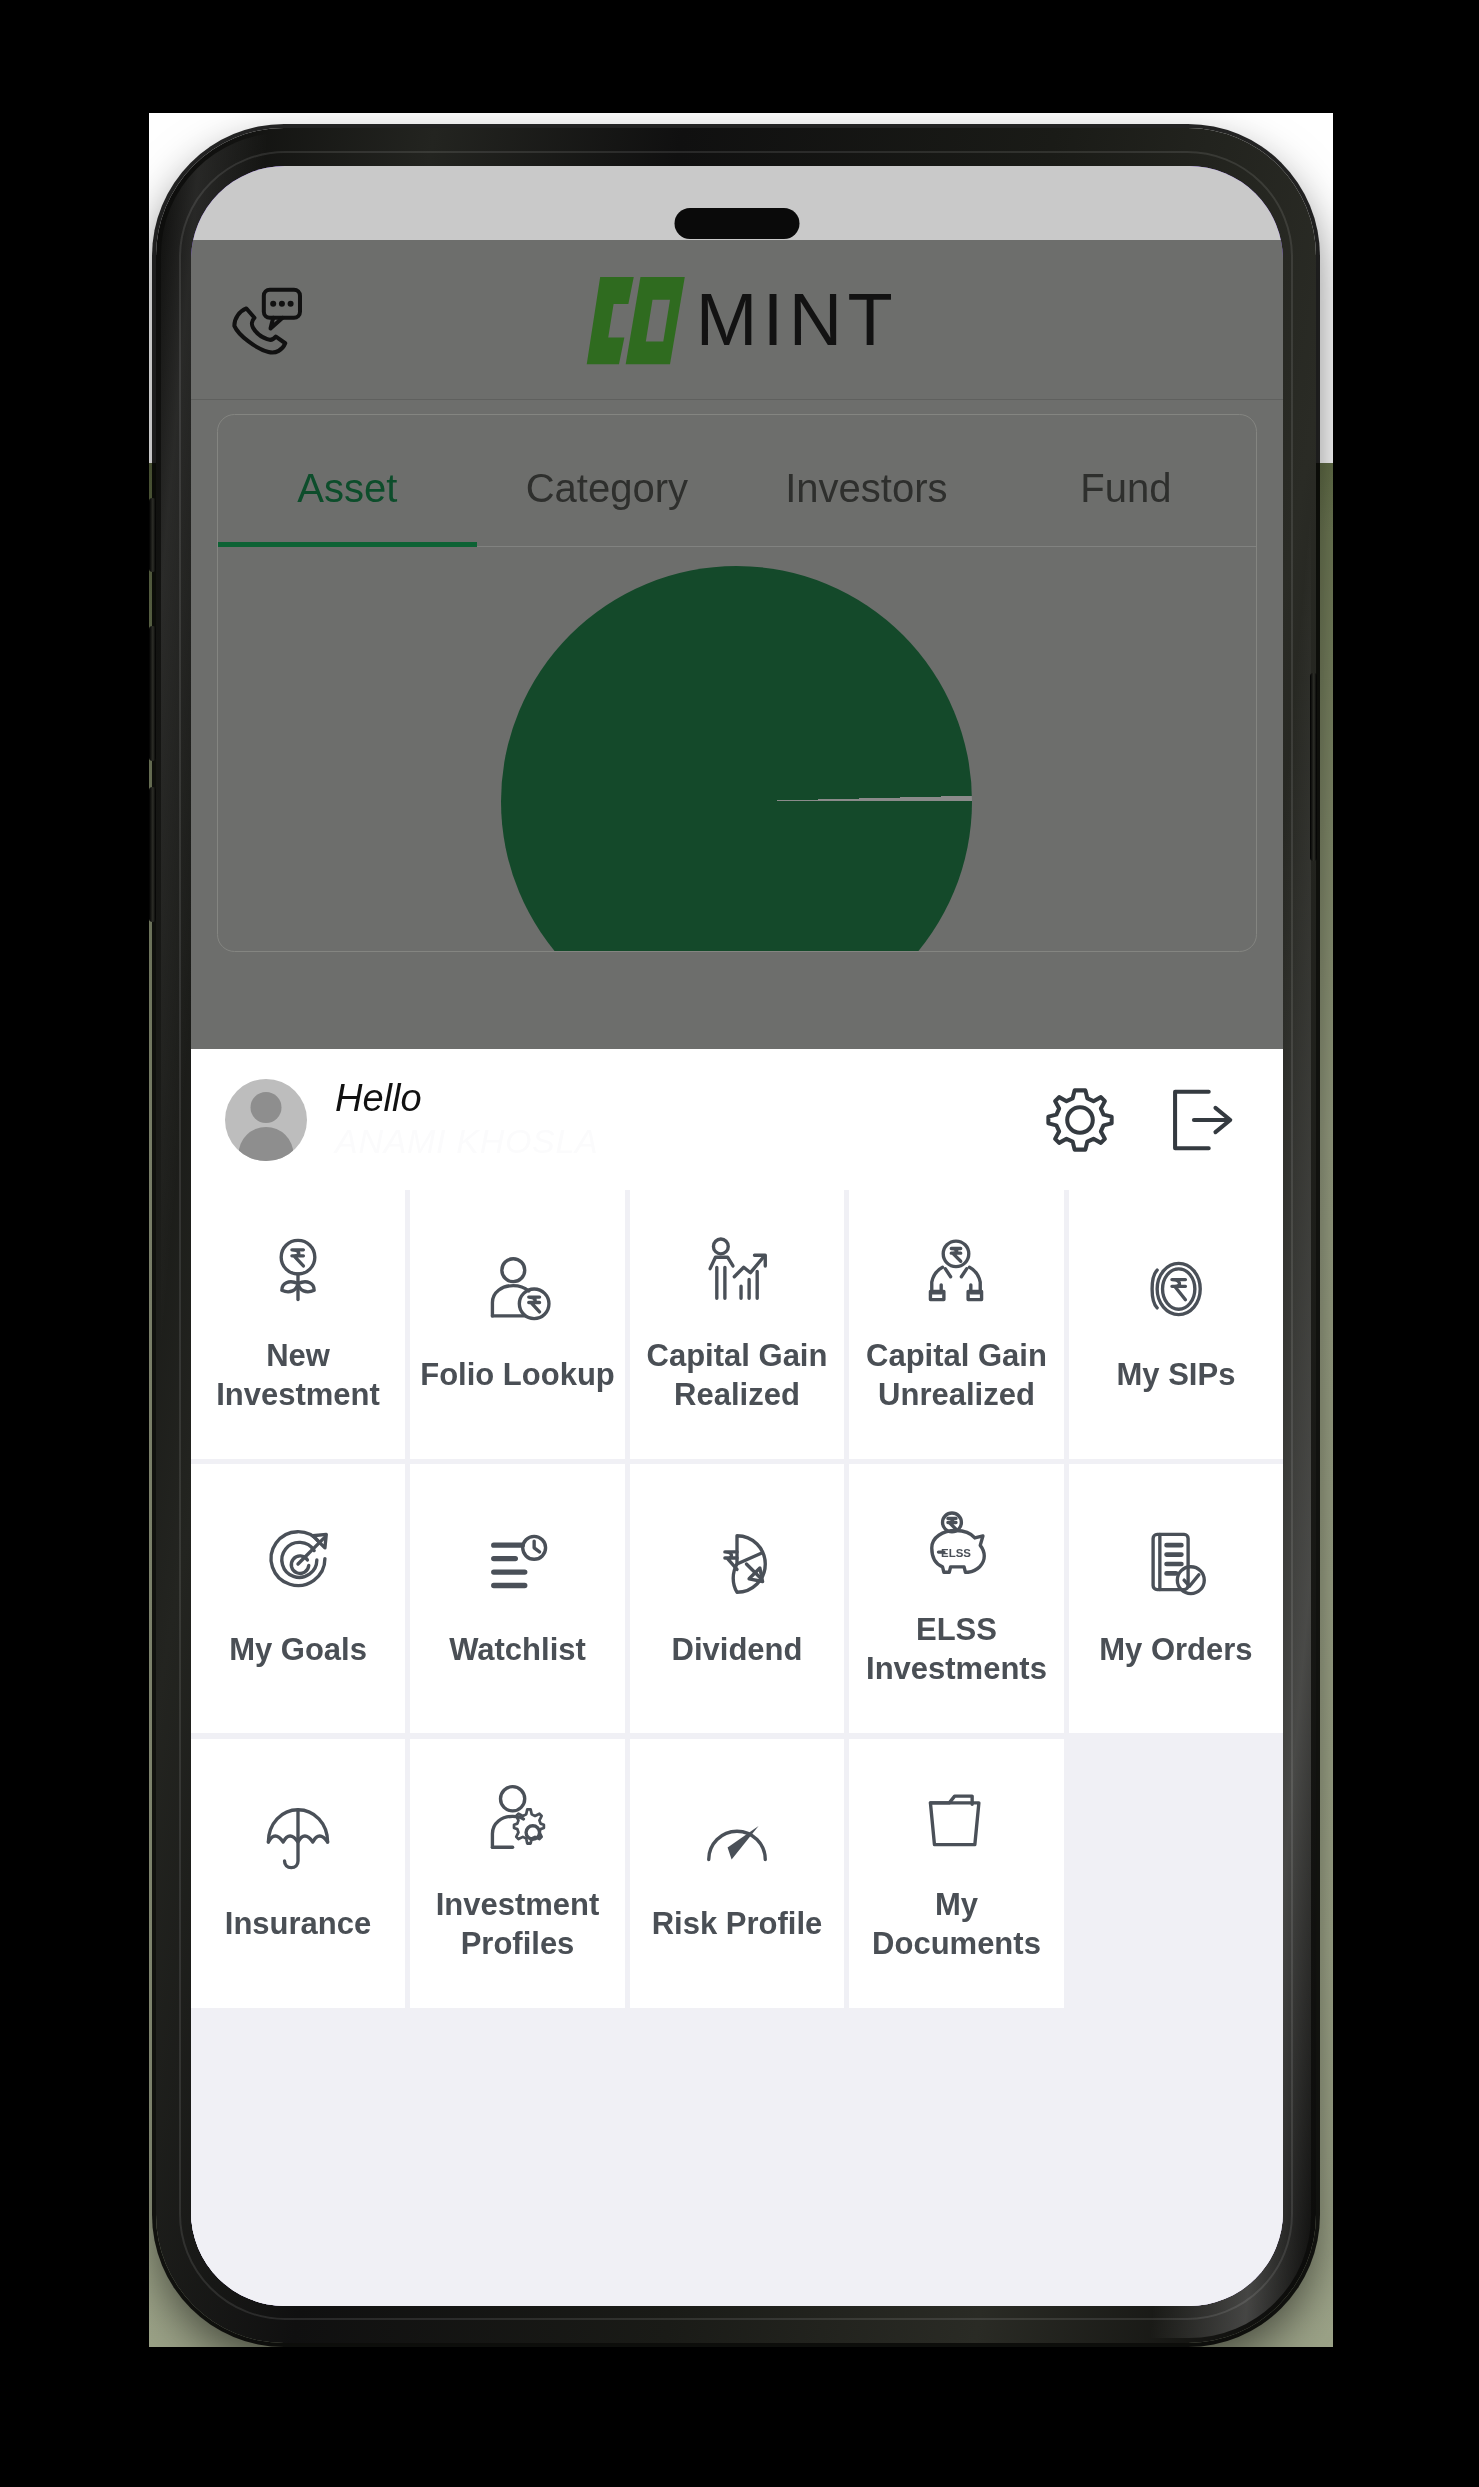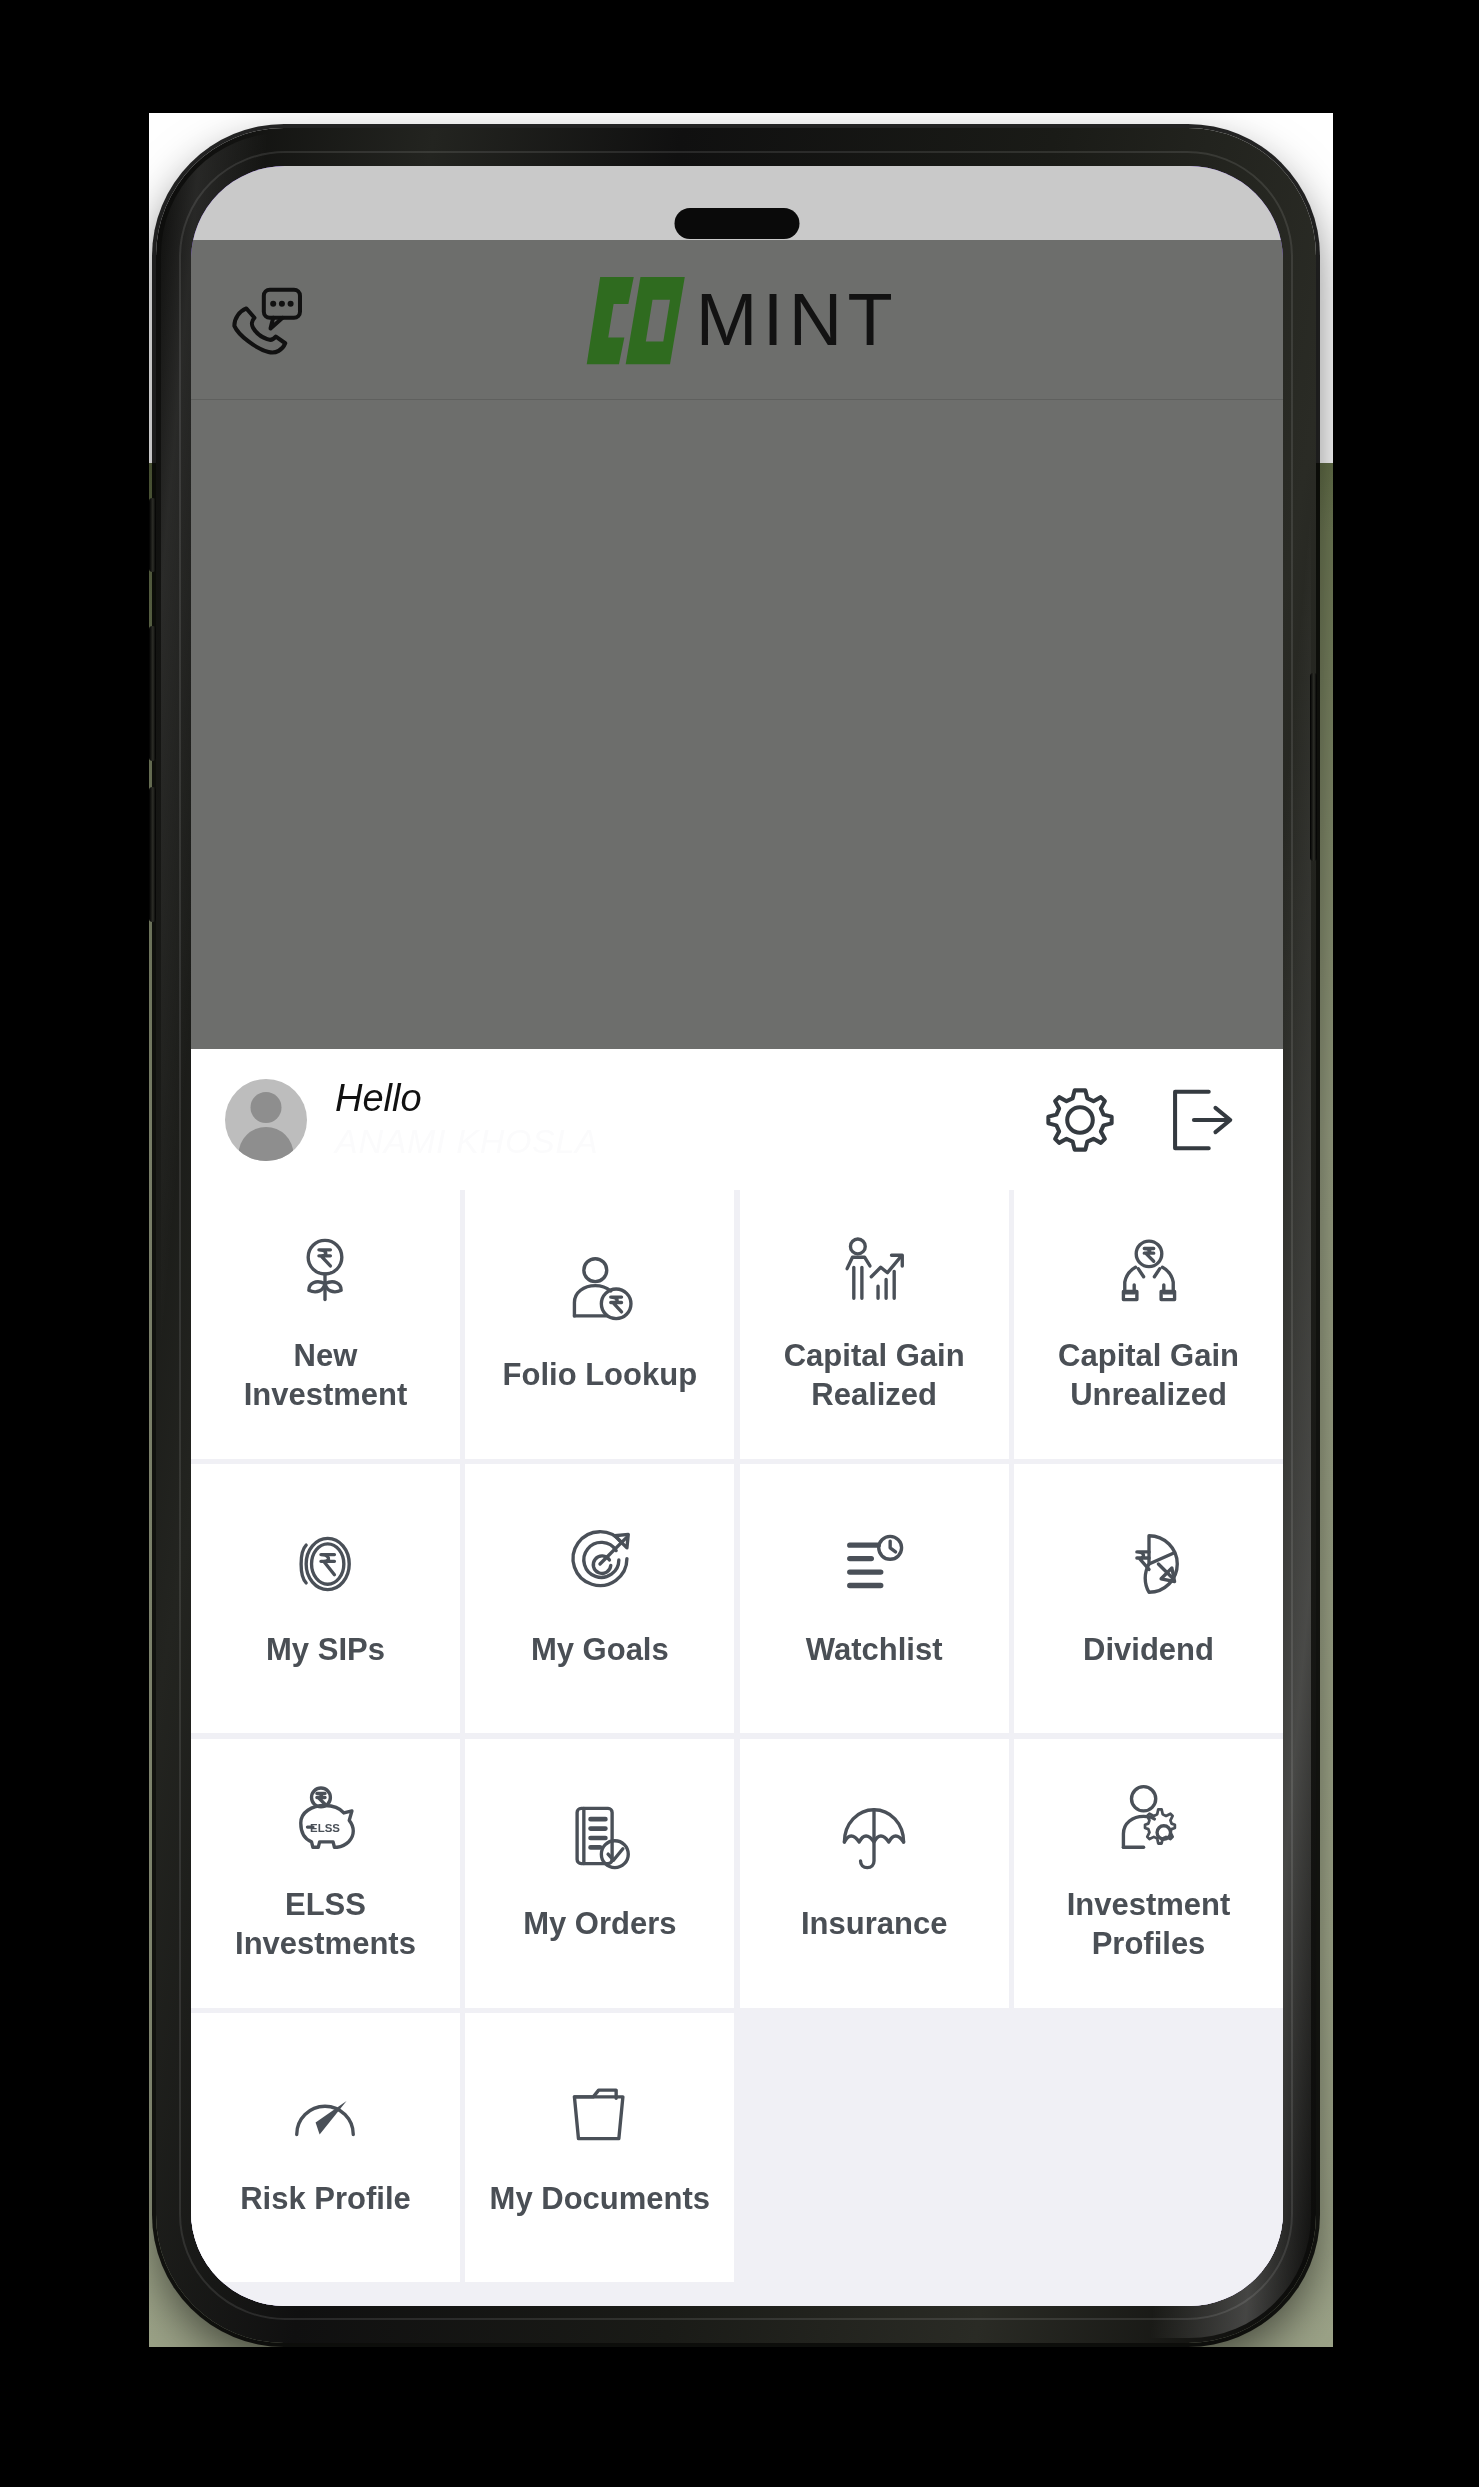--- a/index.html
+++ b/index.html
@@ -285,21 +285,21 @@
 
   
   #grid {
     position: absolute;
     left: 0;
     top: 141px;
     width: 100%;
     height: 1116px;
     background: #f0f0f5;
     display: grid;
-    grid-template-columns: repeat(4, 1fr);
+    grid-template-columns: repeat(5, 1fr);
     grid-auto-rows: 269px;
     gap: 5.4px;
   }
   .tile {
     background: #ffffff;
     display: flex;
     flex-direction: column;
     align-items: center;
     justify-content: center;
     padding: 0 9.4px;
@@ -366,20 +366,31 @@
             <svg id="brand-mark" viewBox="0 0 184 140" aria-hidden="true">
               <path d="M36 6 L86 6 L78 46 L56 46 L48 96 L72 96 L64 136 L16 136 Z" fill="#2f6b1f"></path>
               <path d="M96 6 L162 6 L140 136 L74 136 Z" fill="#2f6b1f"></path>
               <path d="M114 40 L140 40 L130 102 L104 102 Z" fill="#6d6e6c"></path>
             </svg>
           </span>
           <span id="brand-word">MINT</span>
         </div>
       </div>
 
+      <div id="tab-card">
+        <div id="tabs">
+          <div class="tab active">Asset</div>
+          <div class="tab">Category</div>
+          <div class="tab">Investors</div>
+          <div class="tab">Fund</div>
+        </div>
+        <div id="pie-wrap">
+          <div id="pie"></div>
+        </div>
+      </div>
     </div>
 
     <div id="drawer">
 
       <div id="profile-row">
         <div id="avatar"></div>
         <div id="greet-block">
           <div id="greet">Hello</div>
           <div id="username">ANAMI KHOSLA</div>
         </div>

